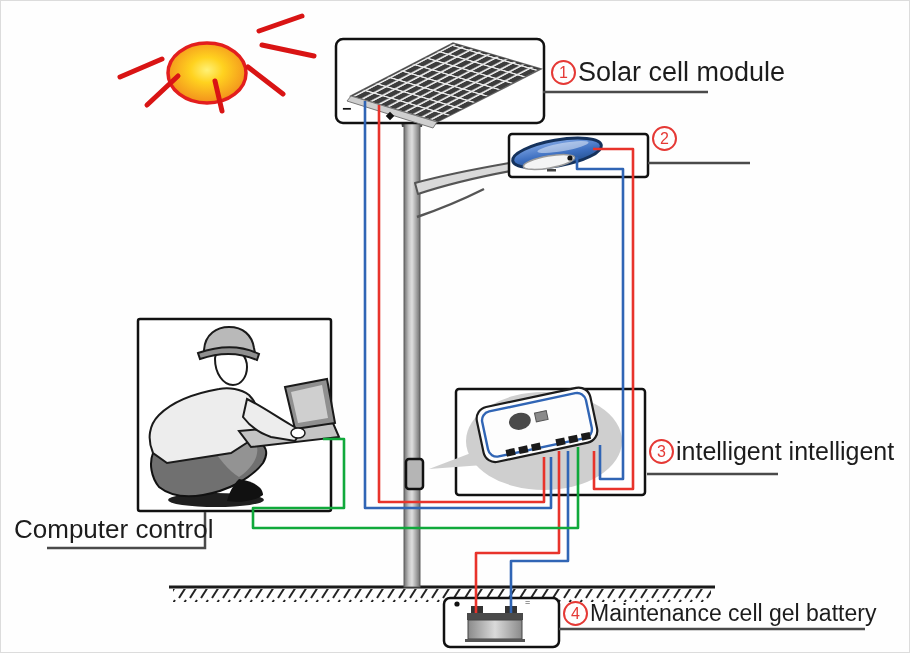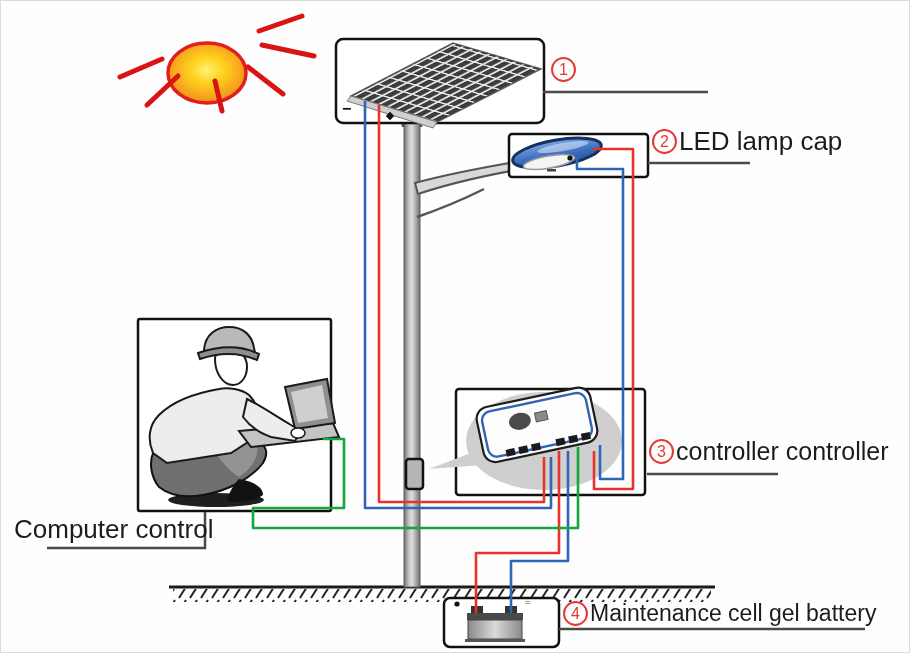--- a/index.html
+++ b/index.html
@@ -186,30 +186,30 @@
     <path stroke="#e8332b" d="M 592,148 H 632 V 488 H 593 V 450"></path>
     <path stroke="#3065b5" d="M 576,156 V 168 H 622 V 478 H 599 V 444"></path>
     <path stroke="#e8332b" d="M 558,450 V 552 H 475 V 612"></path>
     <path stroke="#3065b5" d="M 567,450 V 560 H 510 V 612"></path>
     <path stroke="#10a93b" d="M 322,438 H 343 V 507 H 252 V 527 H 577 V 446"></path>
   </g>
 </svg>
 
 <div class="diagram-label lbl-1">
   <span class="num-badge">1</span>
+  <span>Solar cell module</span>
 </div>
 
 <div class="diagram-label lbl-2">
   <span class="num-badge">2</span>
-  <span>LED lamp cap</span>
 </div>
 
 <div class="diagram-label lbl-3">
   <span class="num-badge">3</span>
-  <span>controller controller</span>
+  <span>intelligent intelligent</span>
 </div>
 
 <div class="diagram-label lbl-4">
   <span class="num-badge">4</span>
   <span>Maintenance cell gel battery</span>
 </div>
 
 <div class="diagram-label lbl-5">
   <span>Computer control</span>
 </div>

